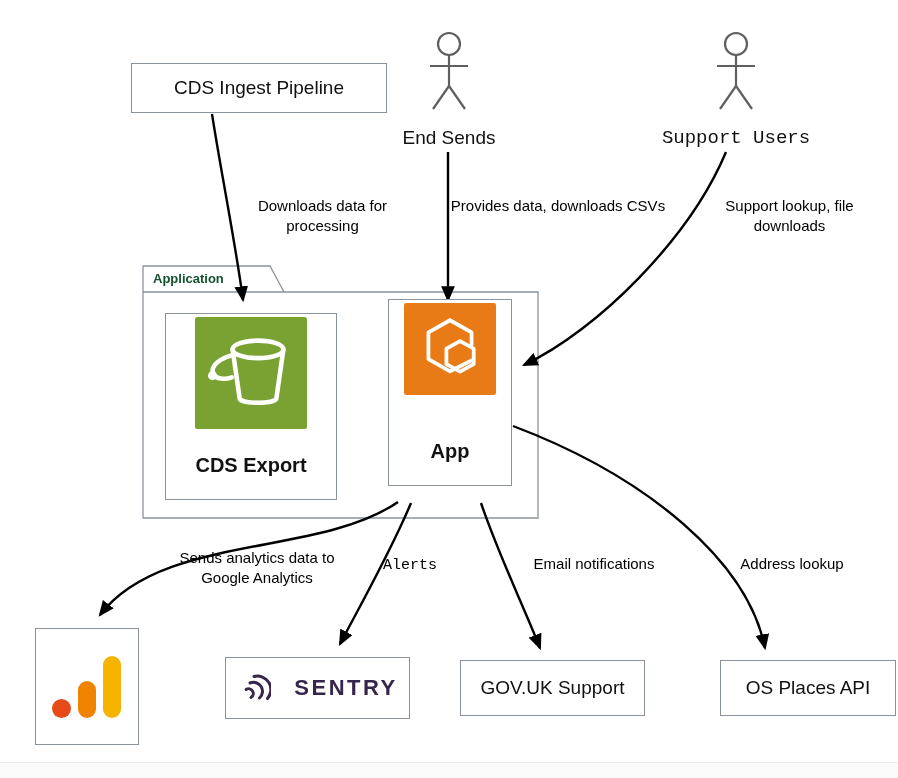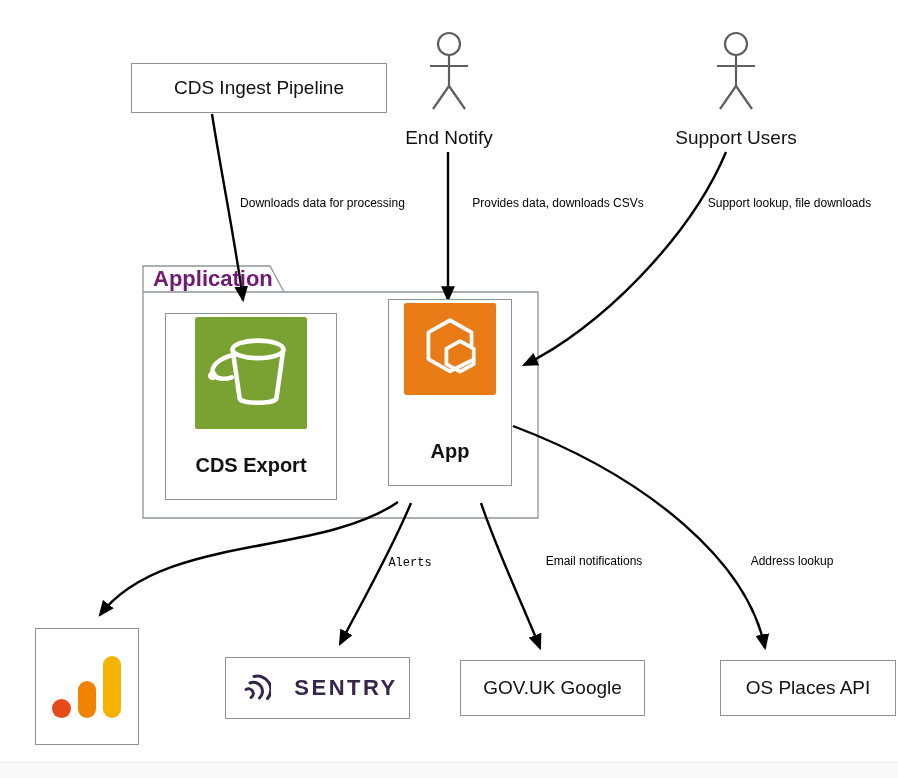--- a/index.html
+++ b/index.html
@@ -31,22 +31,22 @@
   .ga-orange{fill:var(--ga-orange,#F08300);}
   .ga-deep{fill:var(--ga-deep-orange,#E64A19);}
 
   
   .sentry-row{display:flex;justify-content:center;gap:23px;}
   .sentry-icon path{fill:none;stroke:var(--sentry-purple,#36264C);stroke-width:3px;stroke-linecap:round;}
   .sentry-wordmark{color:var(--sentry-purple,#36264C);font-size:22px;font-weight:600;letter-spacing:2.5px;}
 
   
   .float-label{position:absolute;font-size:19px;color:#111;white-space:nowrap;transform:translateX(-50%);}
-  .group-label{position:absolute;font-weight:700;font-size:22px;color:#701a75;line-height:26px;}
-  .edge-label{position:absolute;font-size:12px;line-height:1.3;color:#000;text-align:center;}
+  .group-label{position:absolute;font-weight:700;font-size:13px;color:#14532d;line-height:26px;}
+  .edge-label{position:absolute;font-size:15px;line-height:1.3;color:#000;text-align:center;}
   .edge-label.nowrap{white-space:nowrap;transform:translateX(-50%);}
 
   .window-bottom{position:absolute;left:0;right:0;bottom:0;height:15px;background:#fafafa;border-top:1px solid #ececec;}
 </style>
 </head>
 <body>
 
 <div class="canvas">
 
   <svg class="layer" viewBox="0 0 898 778">
@@ -79,22 +79,22 @@
     <path class="edge-path" marker-end="url(#arrowhead)" d="M398,502 C318,557 162,534 100,615"></path>
     <path class="edge-path" marker-end="url(#arrowhead)" d="M411,503 C391,551 361,604 340,644"></path>
     <path class="edge-path" marker-end="url(#arrowhead)" d="M481,503 C499,556 524,607 540,648"></path>
     <path class="edge-path" marker-end="url(#arrowhead)" d="M513,426 C648,477 748,562 765,648"></path>
   </svg>
 
   <div class="box" style="left:103px;top:63px;width:256px;height:50px;margin-left:28px;">
     <span class="node-label">CDS Ingest Pipeline</span>
   </div>
 
-  <div class="float-label" style="left:449px;top:127px;">End Notify</div>
-  <div class="float-label" style="left:736px;top:127px;">Support Users</div>
+  <div class="float-label" style="left:449px;top:127px;">End Sends</div>
+  <div class="float-label" style="left:736px;top:127px;font-family:Liberation Mono, monospace;">Support Users</div>
 
   <div class="group-label" style="left:153px;top:266px;">Application</div>
 
   <div class="box icon-node" style="left:165px;top:313px;width:172px;height:187px;">
     <svg width="112" height="112" viewBox="0 0 64 64">
       <rect width="64" height="64" rx="1.5" class="s3-bg"></rect>
       <g class="aws-white">
         <ellipse cx="36" cy="18.5" rx="14.5" ry="5"></ellipse>
         <path d="M21.5,18.5 L25.5,46.5 C26,49.8 46,49.8 46.5,46.5 L50.5,18.5"></path>
         <path d="M22.5,21.5 C14,23.5 8.5,28 10.5,32.5 C12,35.5 17,36 21,34.5"></path>
@@ -126,28 +126,29 @@
   <div class="box sentry-row" style="left:225px;top:657px;width:185px;height:62px;">
     <svg class="sentry-icon" width="34" height="30" viewBox="0 0 34 30">
       <path d="M17,3.5 a 13.5 13.5 0 0 1 13.5 22"></path>
       <path d="M13,10 a 9 9 0 0 1 9.5 15"></path>
       <path d="M9,16.5 a 4.5 4.5 0 0 1 5 8"></path>
     </svg>
     <span class="sentry-wordmark">SENTRY</span>
   </div>
 
   <div class="box" style="left:460px;top:660px;width:185px;height:56px;">
-    <span class="node-label">GOV.UK Google</span>
+    <span class="node-label">GOV.UK Support</span>
   </div>
 
   <div class="box" style="left:720px;top:660px;width:176px;height:56px;">
     <span class="node-label">OS Places API</span>
   </div>
 
   <div class="edge-label" style="left:230px;top:196px;width:185px;">Downloads data for processing</div>
   <div class="edge-label" style="left:448px;top:196px;width:220px;">Provides data, downloads CSVs</div>
   <div class="edge-label" style="left:702px;top:196px;width:175px;">Support lookup, file downloads</div>
+  <div class="edge-label" style="left:157px;top:548px;width:200px;">Sends analytics data to Google Analytics</div>
   <div class="edge-label nowrap" style="left:410px;top:556px;font-family:Liberation Mono, monospace;">Alerts</div>
   <div class="edge-label nowrap" style="left:594px;top:554px;">Email notifications</div>
   <div class="edge-label nowrap" style="left:792px;top:554px;">Address lookup</div>
 
   <div class="window-bottom"></div>
 </div>
 
 </body></html>

